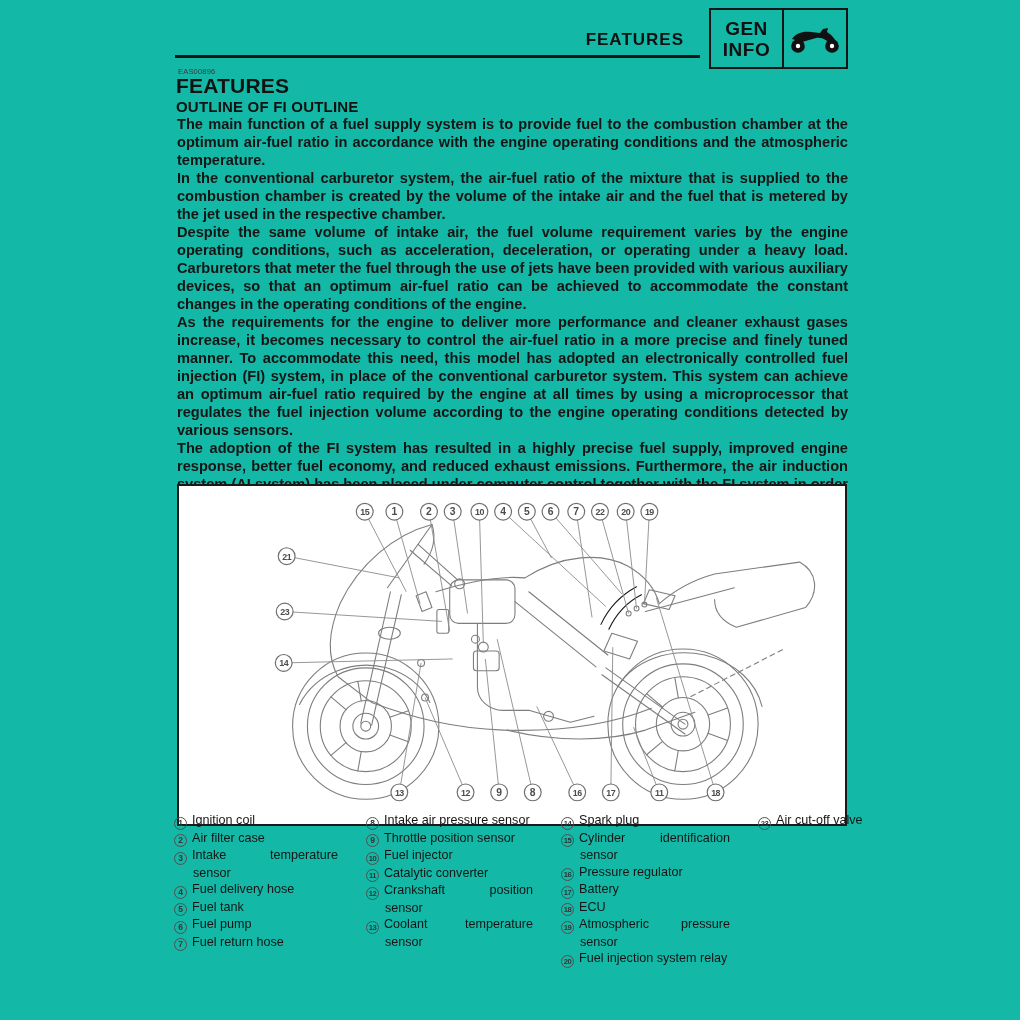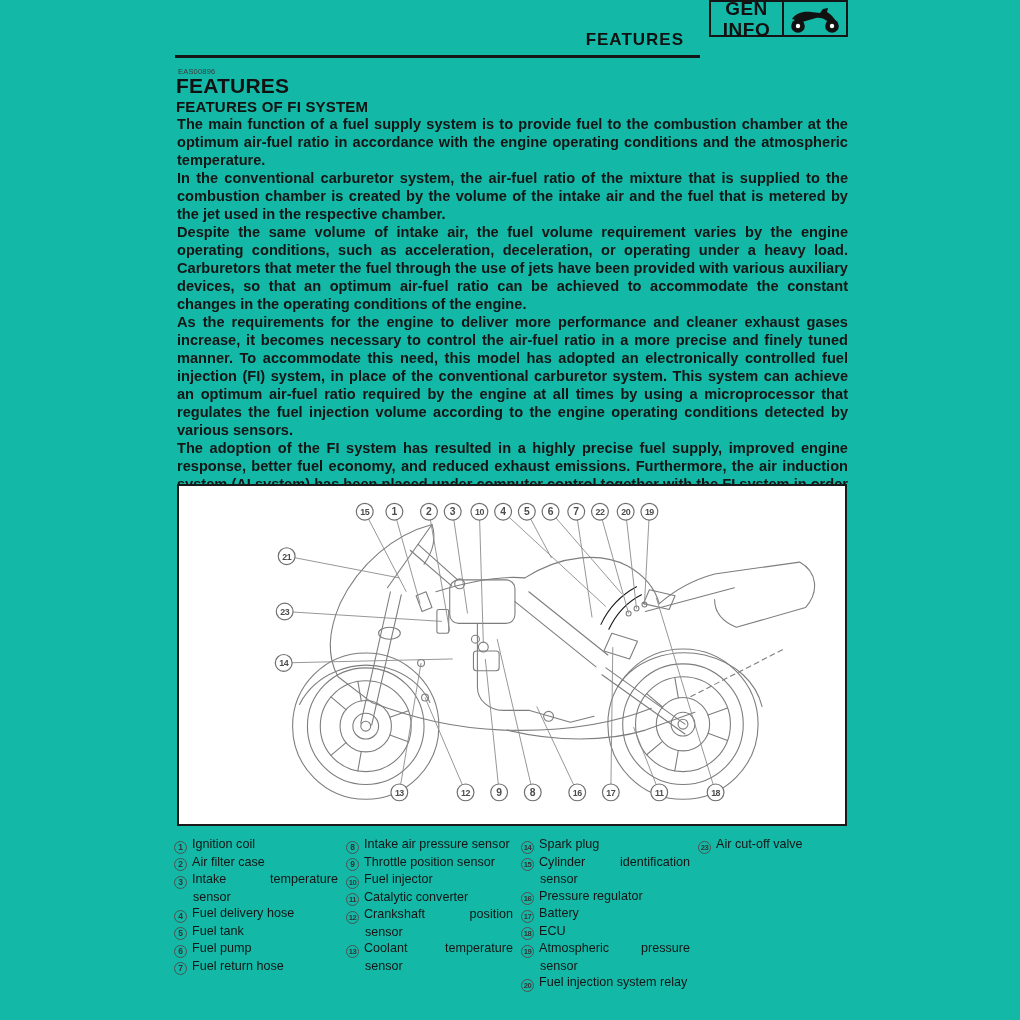--- a/index.html
+++ b/index.html
@@ -10,21 +10,21 @@
   }
   
   .running-head{
     position:absolute; left:177px; top:30px; width:507px;
     text-align:right; font-size:17px; font-weight:bold; letter-spacing:1px; color:#111;
   }
   .head-rule{
     position:absolute; left:175px; top:55px; width:525px; height:3px; background:#151515;
   }
   .tab-box{
-    position:absolute; left:709px; top:0; width:139px; height:37px;
+    position:absolute; left:709px; top:8px; width:139px; height:61px;
     border:2px solid #151515; box-sizing:border-box; display:flex;
   }
   .tab-text{
     width:73px; border-right:2px solid #151515; box-sizing:border-box;
     display:flex; flex-direction:column; align-items:center; justify-content:center;
     font-size:19px; font-weight:bold; line-height:21px; letter-spacing:.5px;
   }
   .tab-icon{ flex:1; display:flex; align-items:center; justify-content:center; }
   
   .code{ position:absolute; left:178px; top:67px; font-size:7.5px; color:#3a3a3a; letter-spacing:.2px;}
@@ -44,23 +44,23 @@
   .fig svg{ display:block; width:100%; height:100%; }
   .art path, .art circle, .art ellipse, .art rect, .art line{
     fill:none; stroke:#7d7d7d; stroke-width:1.1; stroke-linecap:round; stroke-linejoin:round;
   }
   .art .thick{ stroke:#161616; }
   .leader{ stroke:#8a8a8a; stroke-width:0.9; fill:none;}
   .co-circle{ fill:#ffffff; stroke:#6f6f6f; stroke-width:1.2; }
   .co-num{ font-family:"Liberation Sans",sans-serif; font-size:10.5px; font-weight:bold; fill:#4c4c4c; }
   
   .legend{
-    position:absolute; left:174px; top:836px; width:674px;
+    position:absolute; left:174px; top:812px; width:674px;
     display:grid; grid-template-columns:172px 175px 177px 150px;
-    font-size:12.6px; line-height:16.5px; color:#151515;
+    font-size:12.6px; line-height:16.5px; color:#151515;gap:20px;
   }
   .lcol{ padding-right:8px; box-sizing:border-box; }
   .litem{ text-align:justify; padding-left:19px; text-indent:-19px; }
   .cnum{
     display:inline-block; width:13px; height:13px; box-sizing:border-box;
     border:1.2px solid #4f4f4f; border-radius:50%;
     font-size:8.5px; line-height:11px; text-align:center; text-indent:0;
     color:#333; margin-right:5px; vertical-align:-1.5px; font-weight:bold;
   }
   .cnum.two{ font-size:7.6px; letter-spacing:-0.4px; }
@@ -85,21 +85,21 @@
         <circle cx="11" cy="22" r="6.8" fill="#111"></circle>
           <circle cx="11" cy="22" r="2.2" fill="#fff"></circle>
         <circle cx="45" cy="22" r="6.8" fill="#111"></circle>
           <circle cx="45" cy="22" r="2.2" fill="#fff"></circle>
       </svg>
     </div>
   </div>
 
   <div class="code">EAS00896</div>
   <h1 class="title">FEATURES</h1>
-  <h2 class="subtitle">FEATURES OF FI SYSTEM</h2>
+  <h2 class="subtitle">OUTLINE OF FI OUTLINE</h2>
 
   <div class="bodytext">
     <p class="para">The main function of a fuel supply system is to provide fuel to the combustion chamber at the optimum air-fuel ratio in accordance with the engine operating conditions and the atmospheric temperature.</p>
     <p class="para">In the conventional carburetor system, the air-fuel ratio of the mixture that is supplied to the combustion chamber is created by the volume of the intake air and the fuel that is metered by the jet used in the respective chamber.</p>
     <p class="para">Despite the same volume of intake air, the fuel volume requirement varies by the engine operating conditions, such as acceleration, deceleration, or operating under a heavy load. Carburetors that meter the fuel through the use of jets have been provided with various auxiliary devices, so that an optimum air-fuel ratio can be achieved to accommodate the constant changes in the operating conditions of the engine.</p>
     <p class="para">As the requirements for the engine to deliver more performance and cleaner exhaust gases increase, it becomes necessary to control the air-fuel ratio in a more precise and finely tuned manner. To accommodate this need, this model has adopted an electronically controlled fuel injection (FI) system, in place of the conventional carburetor system. This system can achieve an optimum air-fuel ratio required by the engine at all times by using a microprocessor that regulates the fuel injection volume according to the engine operating conditions detected by various sensors.</p>
     <p class="para">The adoption of the FI system has resulted in a highly precise fuel supply, improved engine response, better fuel economy, and reduced exhaust emissions. Furthermore, the air induction system (AI system) has been placed under computer control together with the FI system in order to realize cleaner exhaust gases.</p>
   </div>
 
   <figure class="fig">

